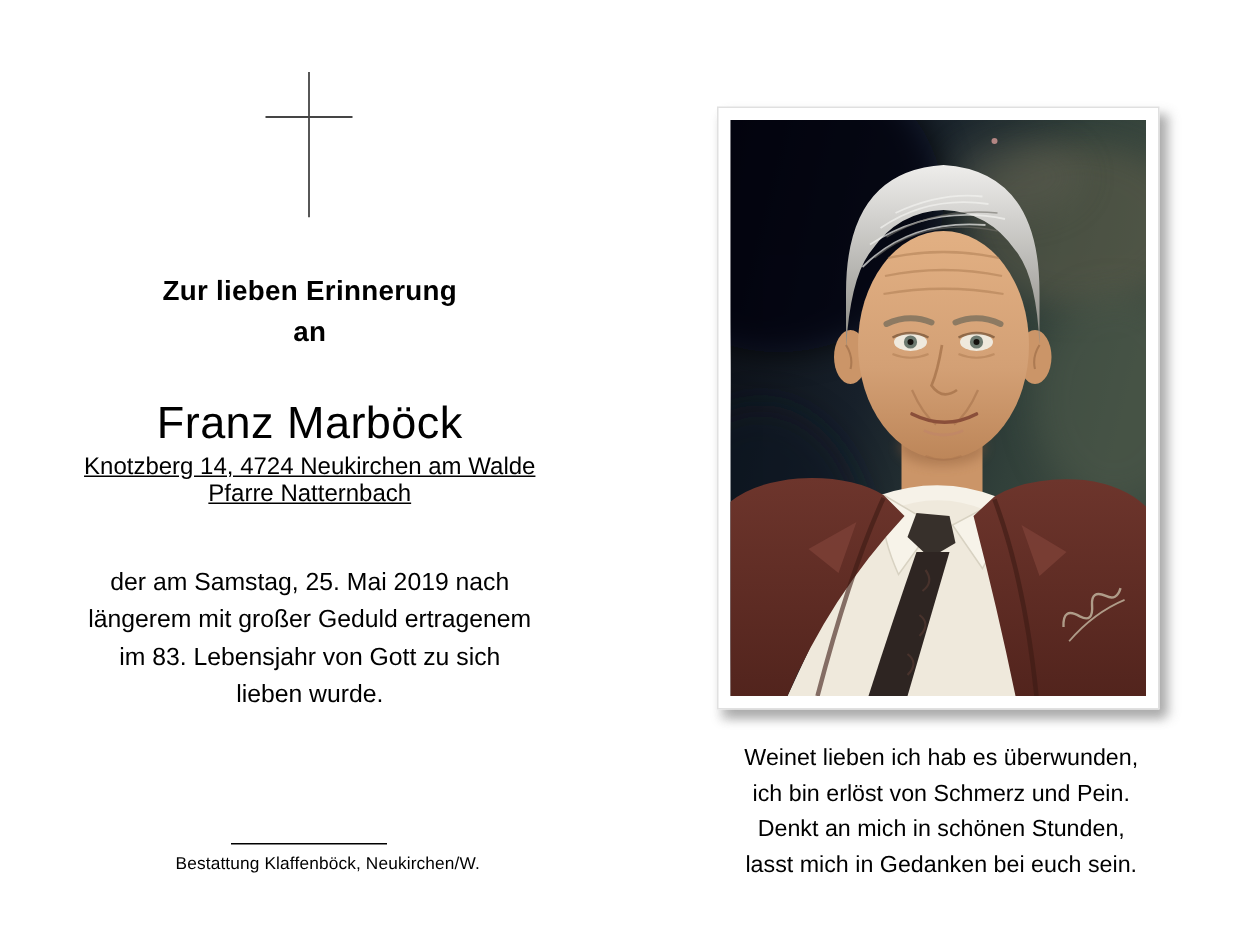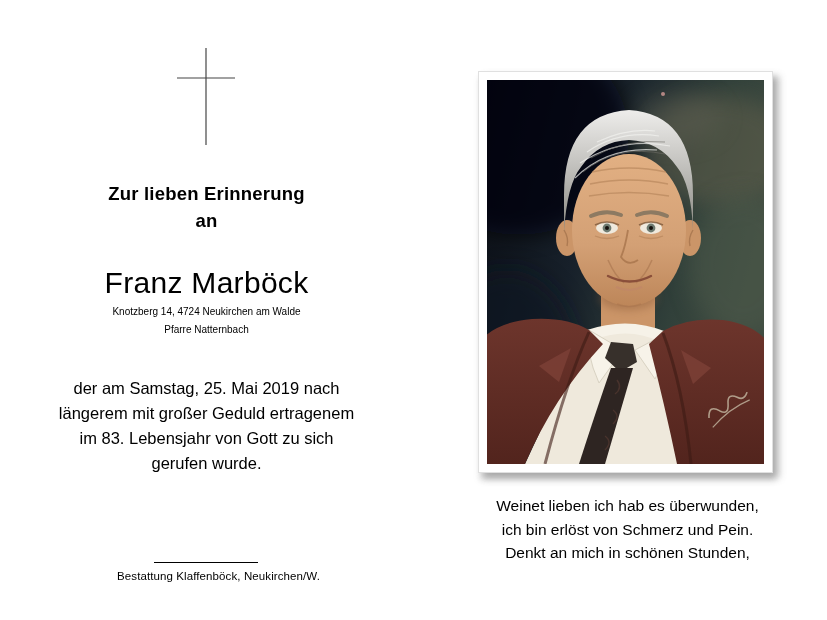--- a/index.html
+++ b/index.html
@@ -11,21 +11,21 @@
     color:#000;
     overflow:hidden;
   }
   .abs{position:absolute;}
   .left-col{left:0;width:413px;text-align:center;}
 
   .cross-wrap{left:176px;top:47px;width:60px;height:98px;}
 
   .intro{top:180px;font-size:18.5px;font-weight:700;line-height:27px;letter-spacing:.2px;}
   .name{top:266px;font-size:30px;font-weight:400;letter-spacing:.3px;}
-  .addr{top:303px;font-size:10px;line-height:18px;}
+  .addr{top:303px;font-size:16px;line-height:18px;text-decoration:underline;}
   .obituary{top:376px;font-size:16.5px;line-height:25px;}
   .obituary div{white-space:nowrap;}
 
   .divider{left:154px;top:562px;width:104px;height:0;border-top:1.5px solid #000;}
   .funeral{top:570px;font-size:11.5px;letter-spacing:.1px;margin-left:12px;}
 
   .photo-frame{
     left:478px;top:71px;
     width:277px;height:384px;
     padding:8px;background:#fff;
@@ -57,21 +57,21 @@
   <div class="abs left-col name">Franz Marböck</div>
   <div class="abs left-col addr">
     <div>Knotzberg 14, 4724 Neukirchen am Walde</div>
     <div>Pfarre Natternbach</div>
   </div>
 
   <div class="abs left-col obituary">
     <div>der am Samstag, 25. Mai 2019 nach</div>
     <div>längerem mit großer Geduld ertragenem</div>
     <div>im 83. Lebensjahr von Gott zu sich</div>
-    <div>gerufen wurde.</div>
+    <div>lieben wurde.</div>
   </div>
 
   <div class="abs divider"></div>
   <div class="abs left-col funeral">Bestattung Klaffenböck, Neukirchen/W.</div>
 
   <div class="abs photo-frame">
     <svg viewBox="0 0 277 384" width="277" height="384">
       <defs>
         <linearGradient id="bg" x1="0" y1="0" x2="1" y2="0.35">
           <stop offset="0" stop-color="#0b0e15"></stop>
@@ -171,15 +171,16 @@
         <path d="M0,0 q7,-12 13,0 q5,9 11,-2 q5,-9 11,0 q4,7 11,1" stroke="#cbc2ab" stroke-width="1.6" fill="none"></path>
         <path d="M-2,10 q24,-7 46,-3" stroke="#cbc2ab" stroke-width="1.2" fill="none"></path>
       </g>
     </svg>
   </div>
 
   <div class="abs poem">
     <div>Weinet lieben ich hab es überwunden,</div>
     <div>ich bin erlöst von Schmerz und Pein.</div>
     <div>Denkt an mich in schönen Stunden,</div>
+    <div>lasst mich in Gedanken bei euch sein.</div>
   </div>
 
 </div>
 
 </body></html>

